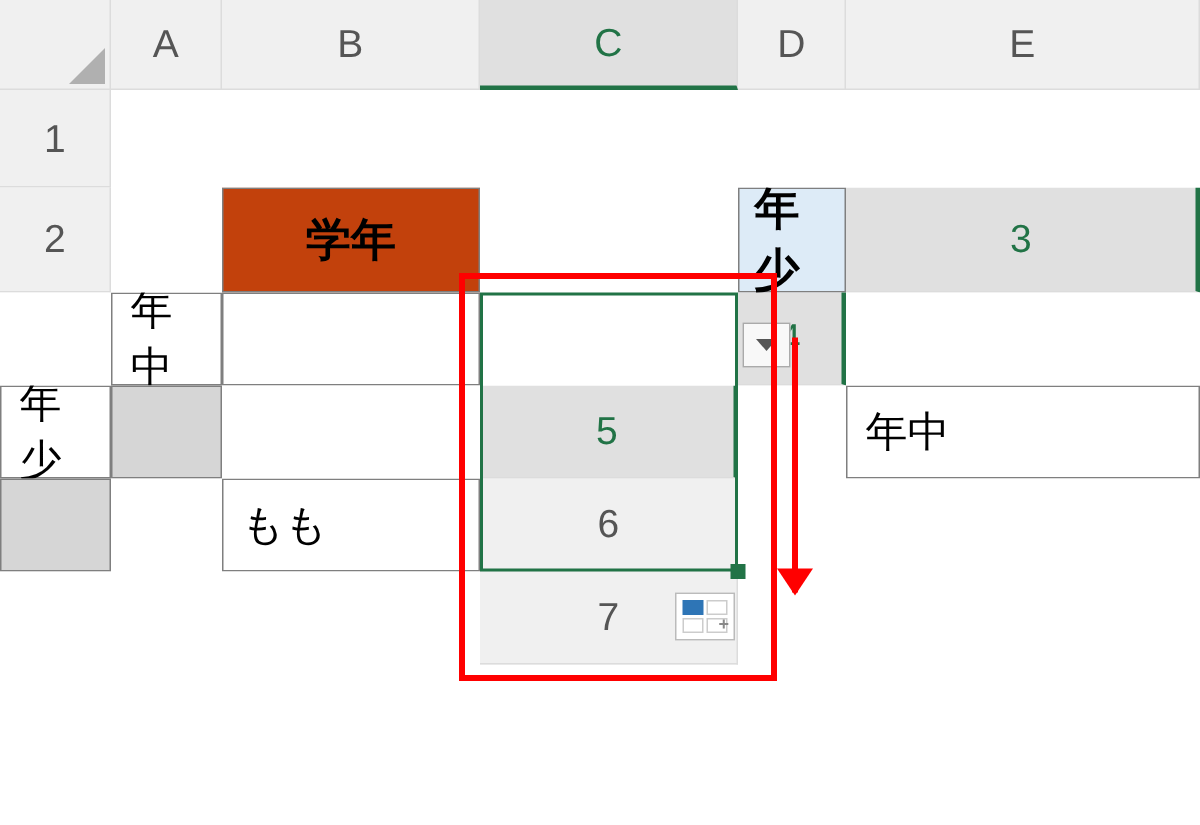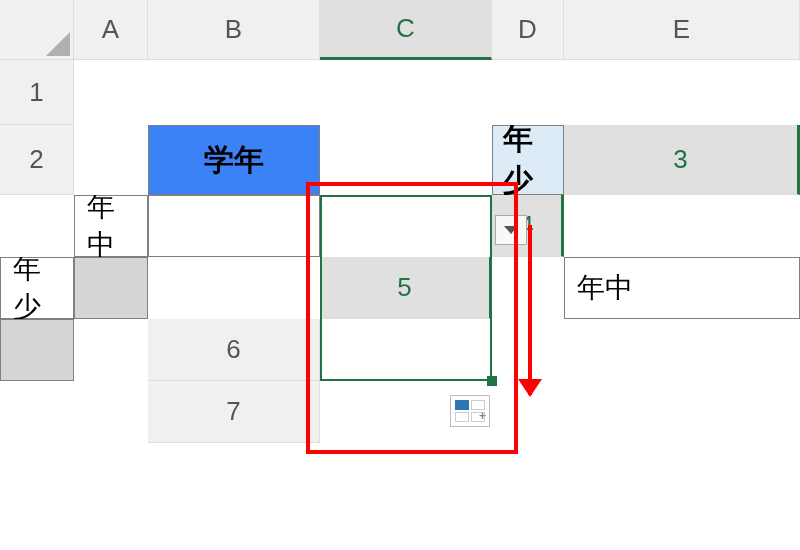--- a/index.html
+++ b/index.html
@@ -73,21 +73,21 @@
   .data-cell {
     border: 1px solid #ddd;
     display: flex;
     align-items: center;
     font-size: 28px;
     padding: 0 10px;
   }
   .thead {
     font-weight: bold;
     justify-content: center;
-    background: #3b82f6;
+    background: #c2410c;
     border: 1.5px solid #7f7f7f;
     font-size: 30px;
   }
   .thead-blue {
     font-weight: bold;
     justify-content: center;
     background: #ddebf7;
     border: 1.5px solid #7f7f7f;
     font-size: 30px;
   }
@@ -217,20 +217,21 @@
   <div class="cell"></div>
   <div class="data-cell tbl-cell">年少</div>
   <div class="data-cell tbl-cell sel-extra"></div>
   <div class="cell"></div>
 
   <div class="row-header active">5</div>
   <div class="cell"></div>
   <div class="data-cell tbl-cell">年中</div>
   <div class="data-cell tbl-cell sel-extra"></div>
   <div class="cell"></div>
+  <div class="data-cell tbl-cell">もも</div>
 
   <div class="row-header">6</div>
   <div class="cell"></div>
   <div class="cell"></div>
   <div class="cell"></div>
   <div class="cell"></div>
   <div class="cell"></div>
 
   <div class="row-header">7</div>
   <div class="cell"></div>

